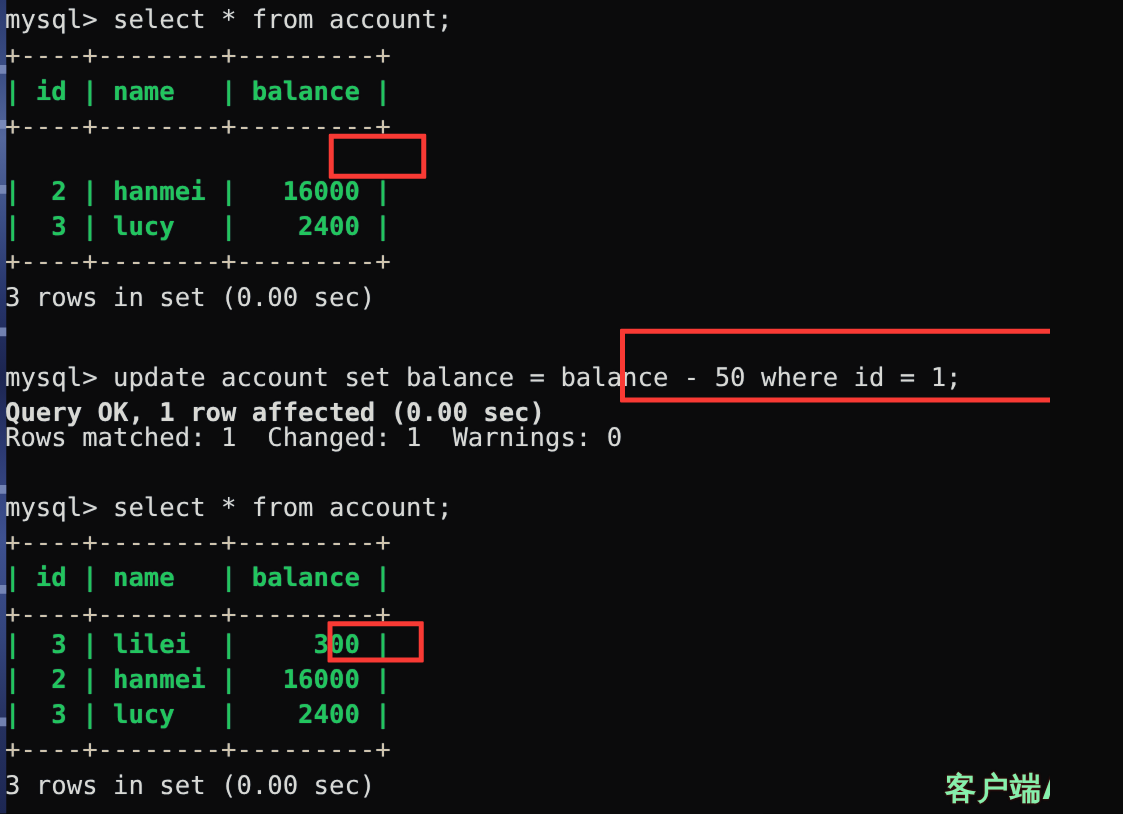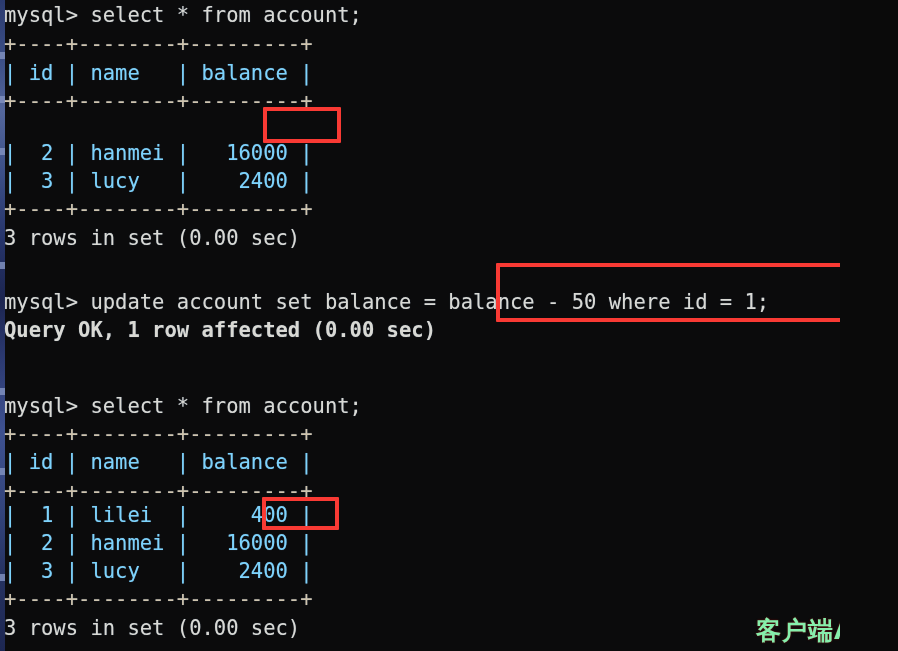--- a/index.html
+++ b/index.html
@@ -61,21 +61,22 @@
     font-size: 20.5px;
     line-height: 24px;
     letter-spacing: 0.0px;
     color: #d9d9d4;
     text-shadow: 0 0 1px rgba(120,150,190,.55);
   }
   .line.rule {
     color: #cfc4ae;
   }
   .line.tbl {
-    color: #7dd3fc;
+    color: #22c55e;
+    font-weight: bold;
   }
 
   .hl-box {
     position: absolute;
     border: 4px solid #f93a34;
     box-sizing: border-box;
     background: transparent;
     border-radius: 1px;
   }
 
@@ -109,25 +110,26 @@
       <div class="line " style="top: 3px;">mysql&gt; select * from account;</div>
       <div class="line rule" style="top: 32px;">+----+--------+---------+</div>
       <div class="line tbl" style="top: 61px;">| id | name   | balance |</div>
       <div class="line rule" style="top: 89px;">+----+--------+---------+</div>
       <div class="line tbl" style="top: 141px;">|  2 | hanmei |   16000 |</div>
       <div class="line tbl" style="top: 169px;">|  3 | lucy   |    2400 |</div>
       <div class="line rule" style="top: 197px;">+----+--------+---------+</div>
       <div class="line " style="top: 226px;">3 rows in set (0.00 sec)</div>
       <div class="line " style="top: 290px;">mysql&gt; update account set balance = balance - 50 where id = 1;</div>
       <div class="line " style="top: 318px; font-weight: bold;">Query OK, 1 row affected (0.00 sec)</div>
+      <div class="line " style="top: 338px;">Rows matched: 1  Changed: 1  Warnings: 0</div>
       <div class="line " style="top: 394px;">mysql&gt; select * from account;</div>
       <div class="line rule" style="top: 422px;">+----+--------+---------+</div>
       <div class="line tbl" style="top: 450px;">| id | name   | balance |</div>
       <div class="line rule" style="top: 479px;">+----+--------+---------+</div>
-      <div class="line tbl" style="top: 503px;">|  1 | lilei  |     400 |</div>
+      <div class="line tbl" style="top: 503px;">|  3 | lilei  |     300 |</div>
       <div class="line tbl" style="top: 531px;">|  2 | hanmei |   16000 |</div>
       <div class="line tbl" style="top: 559px;">|  3 | lucy   |    2400 |</div>
       <div class="line rule" style="top: 587px;">+----+--------+---------+</div>
       <div class="line " style="top: 616px;">3 rows in set (0.00 sec)</div>
     </div>
 
   <div id="highlight-layer">
       <div class="hl-box" style="left: 263px; top: 107px; width: 78px; height: 36px; border-color: rgb(249, 58, 52);"></div>
       <div class="hl-box" style="left: 496px; top: 263px; width: 362px; height: 59px; border-color: rgb(249, 58, 52);"></div>
       <div class="hl-box" style="left: 262px; top: 497px; width: 77px; height: 33px; border-color: rgb(249, 58, 52);"></div>

